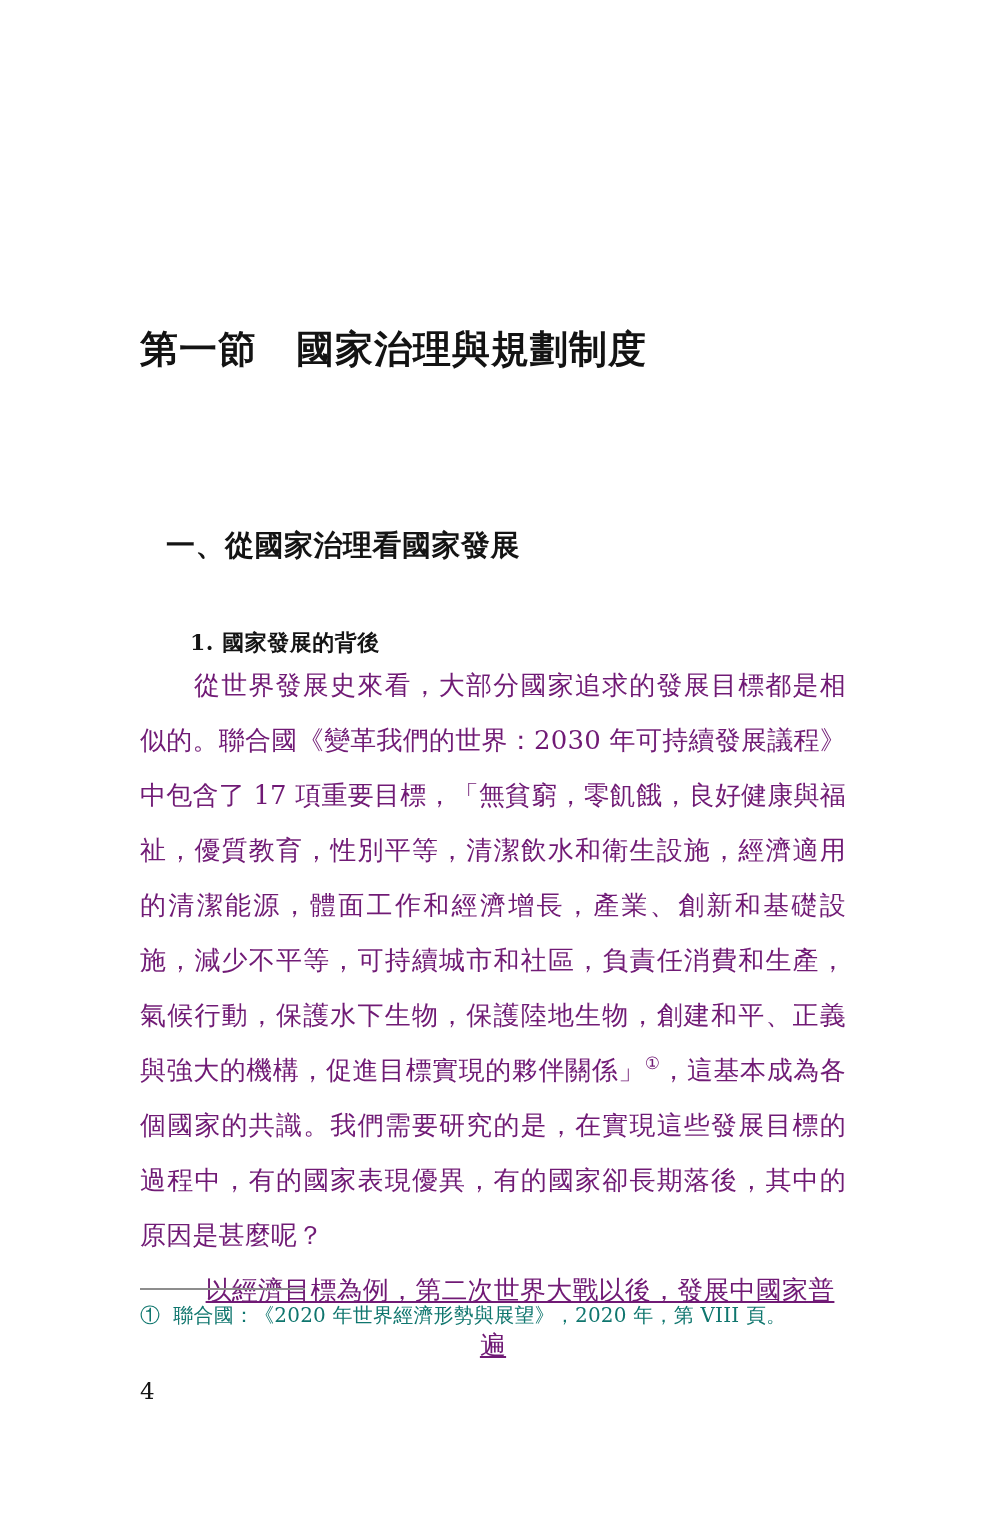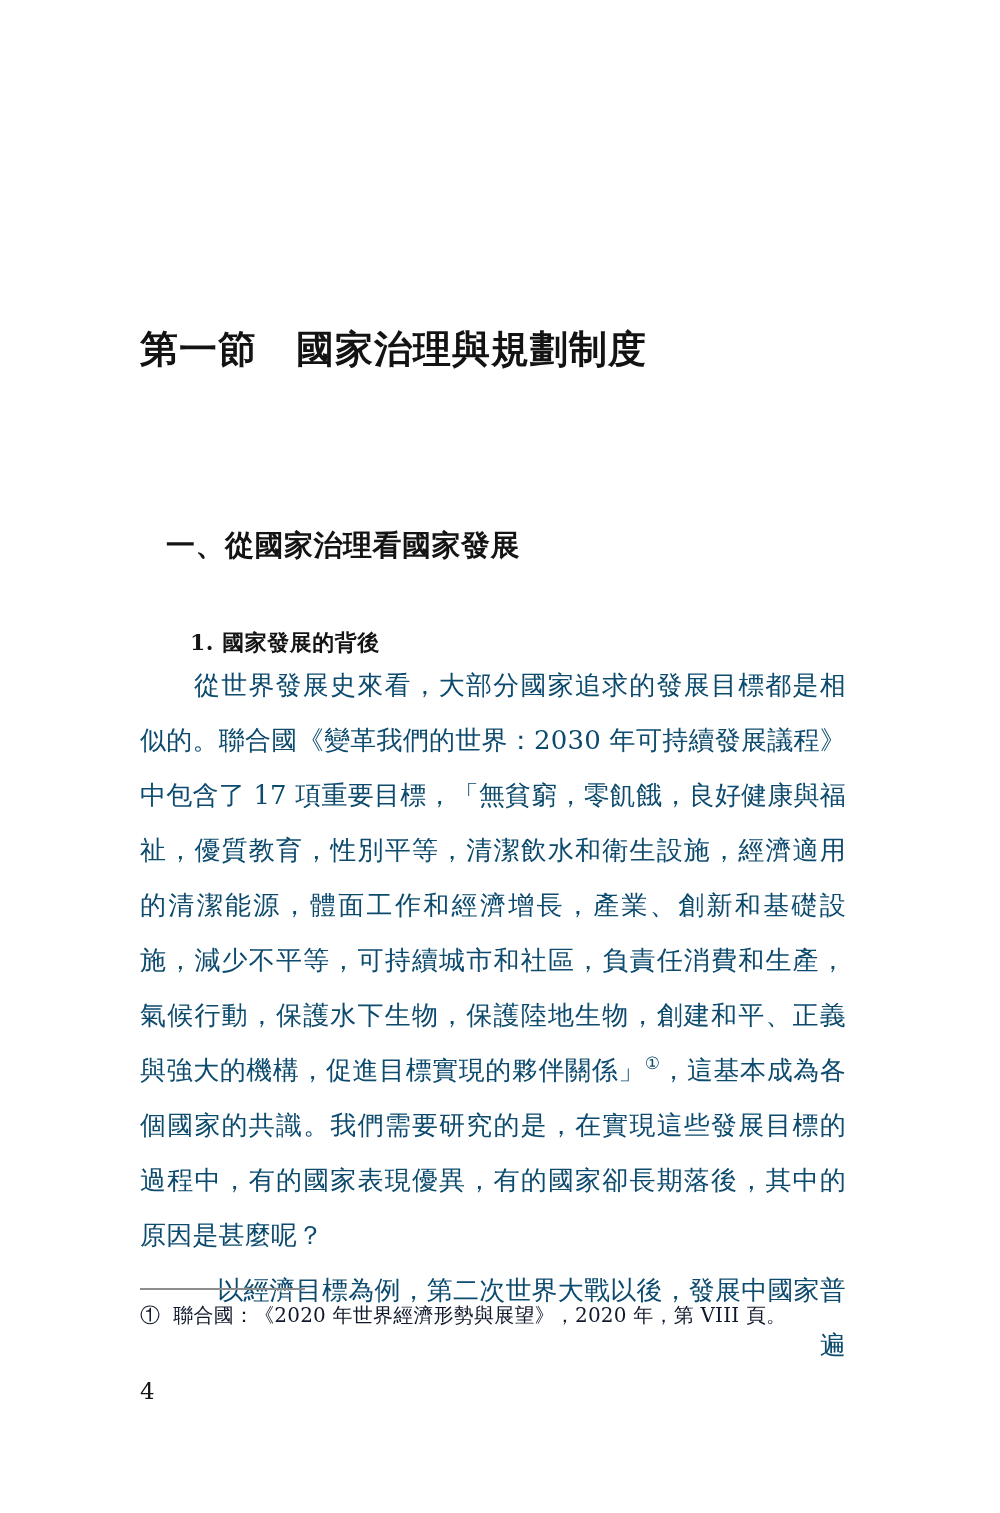--- a/index.html
+++ b/index.html
@@ -75,28 +75,29 @@
     left: 140px;
     top: 658px;
     width: 706px;
   }
   .para {
     margin: 0;
     font-family: "DejaVu Serif", "Liberation Serif", serif;
     font-size: 26px;
     line-height: 55px;
     letter-spacing: 0.2px;
-    color: #0c4a6e;
+    color: #701a75;
     text-align: justify;
     text-justify: inter-character;
     text-indent: 54px;
     word-break: break-all;
   }
   .para.last-line-left {
-    text-align: right;
+    text-align: center;
+    text-decoration: underline;
   }
   .fnmark {
     font-size: 17px;
     vertical-align: super;
     line-height: 0;
     letter-spacing: 0;
   }
 
   
   .footnote-rule {
@@ -109,21 +110,21 @@
   }
   .footnote {
     position: absolute;
     left: 140px;
     top: 1299px;
     width: 720px;
     font-family: "DejaVu Serif", "Liberation Serif", serif;
     font-size: 20px;
     line-height: 32px;
     letter-spacing: 0.2px;
-    color: #0f172a;
+    color: #0f766e;
     white-space: nowrap;
   }
 
   
   .folio {
     position: absolute;
     left: 140px;
     top: 1376px;
     font-family: "DejaVu Serif", "Liberation Serif", serif;
     font-size: 23px;

